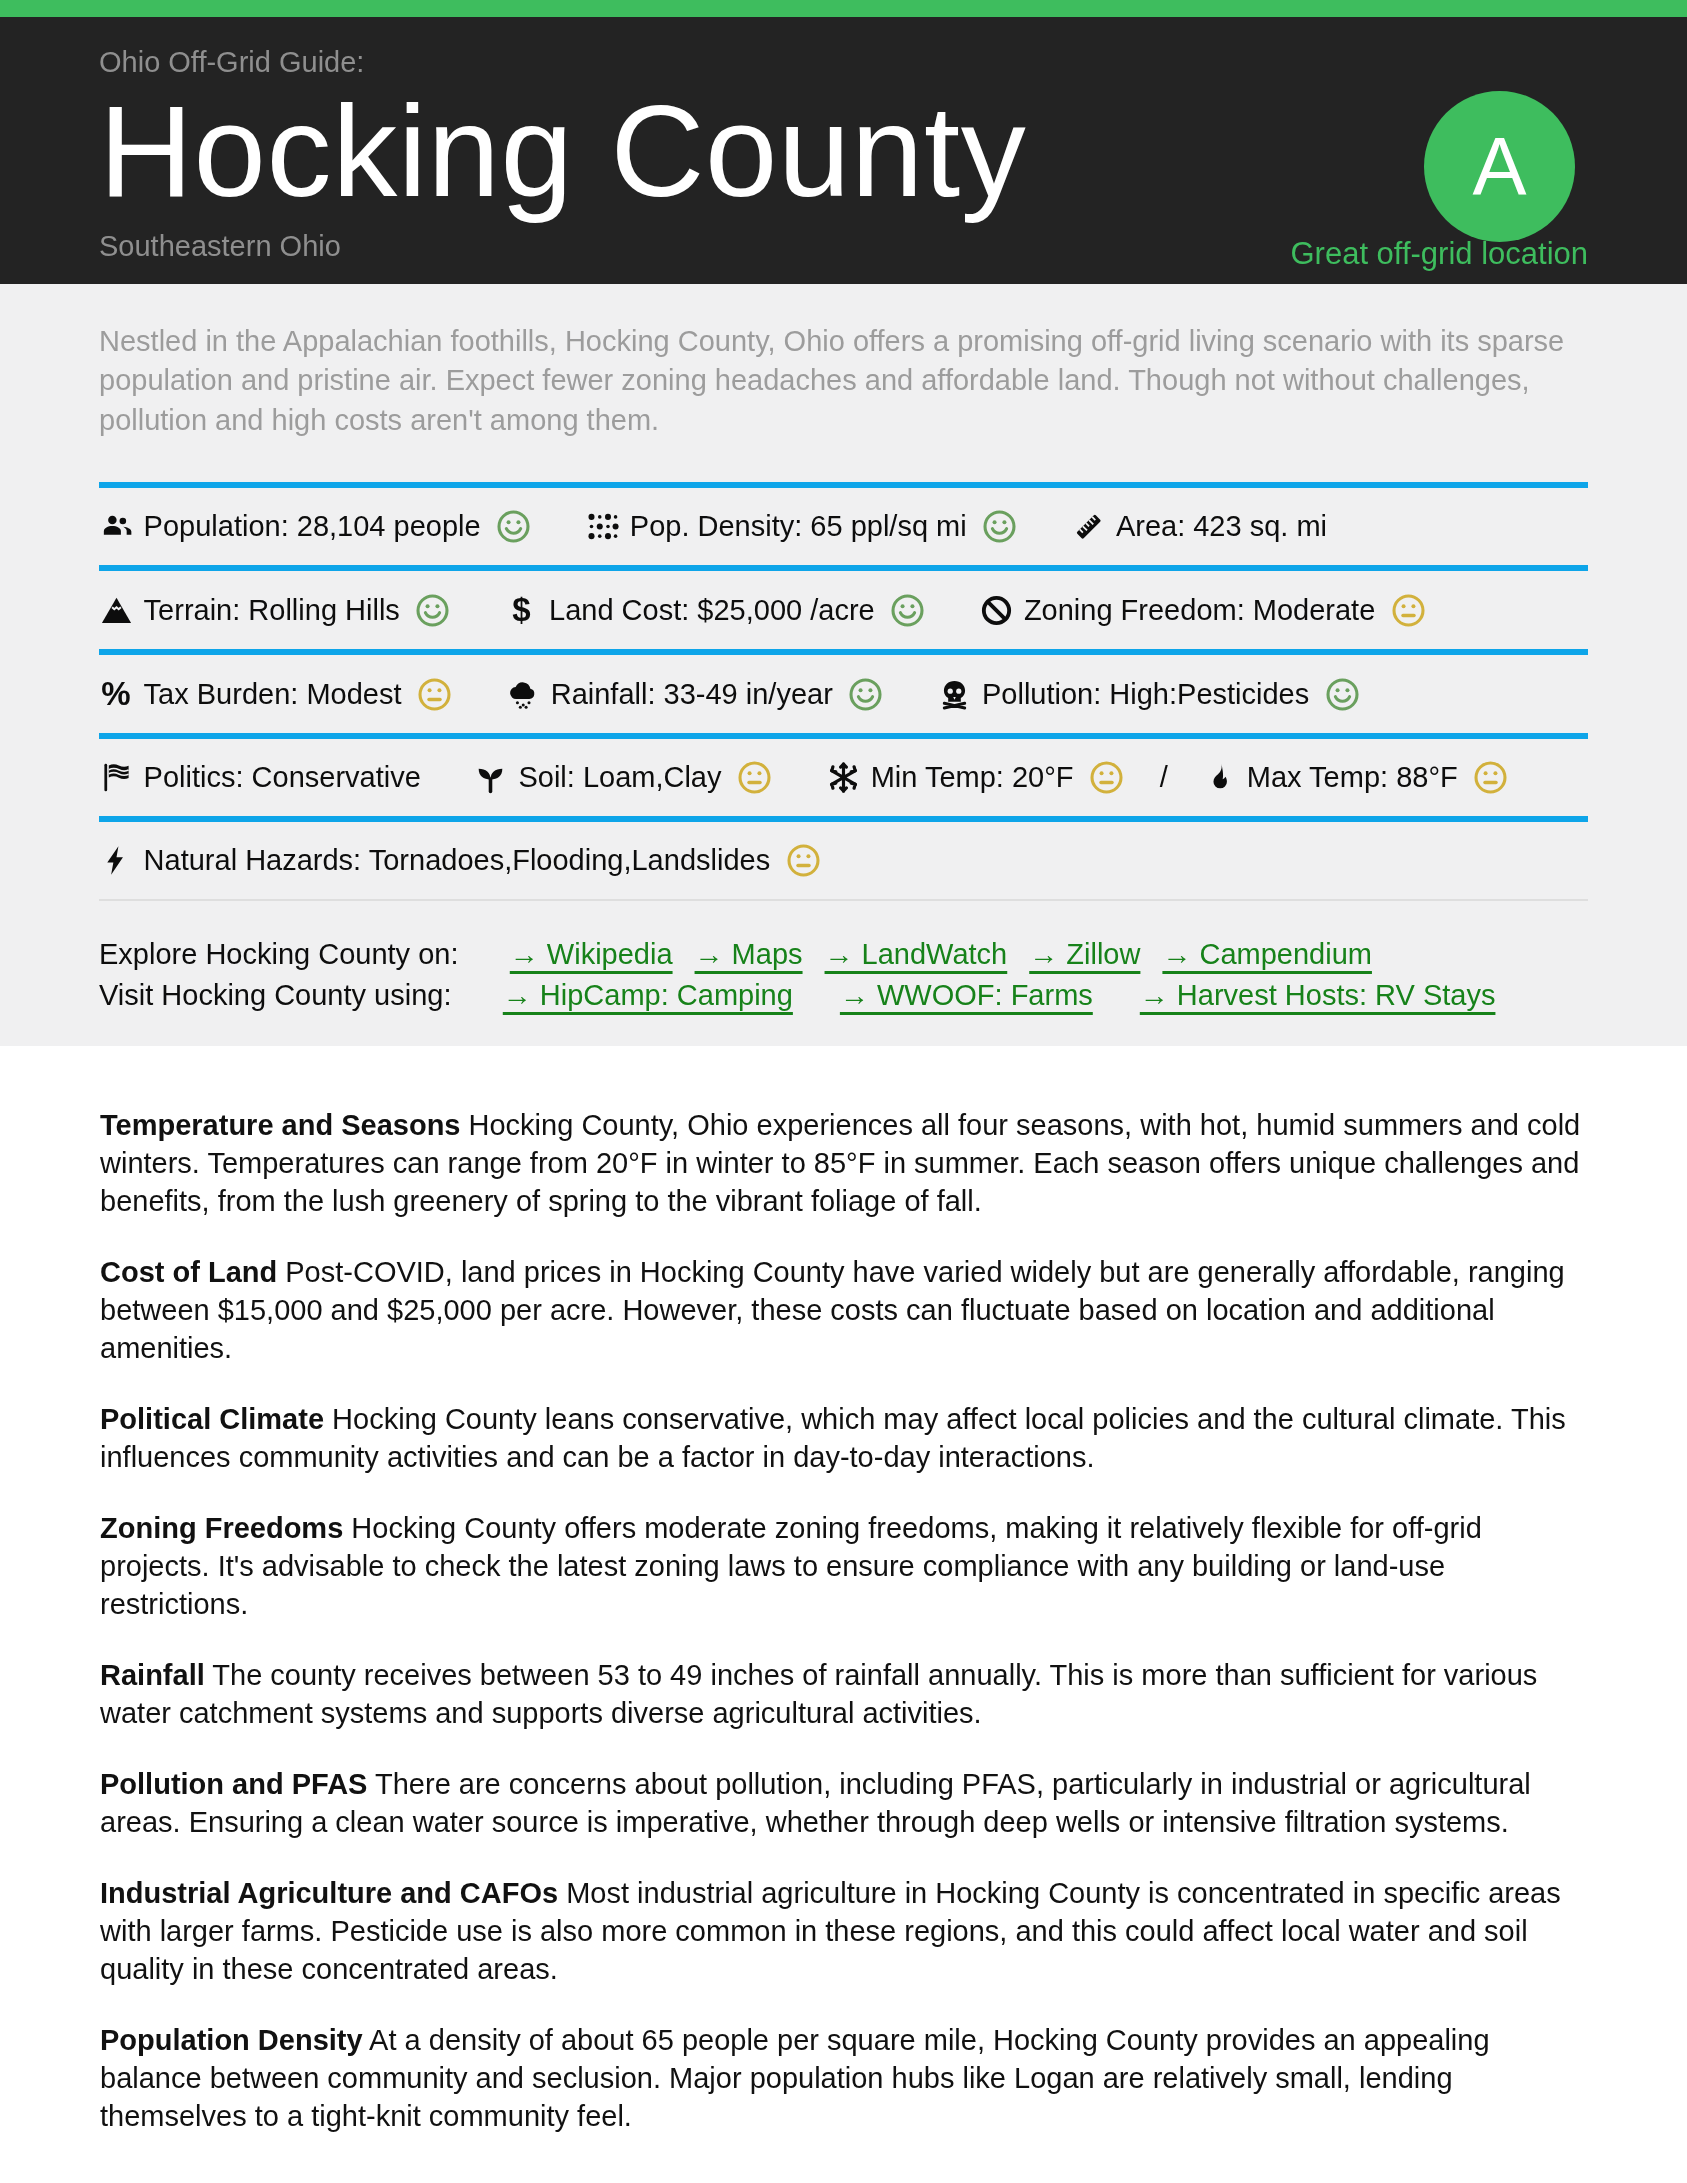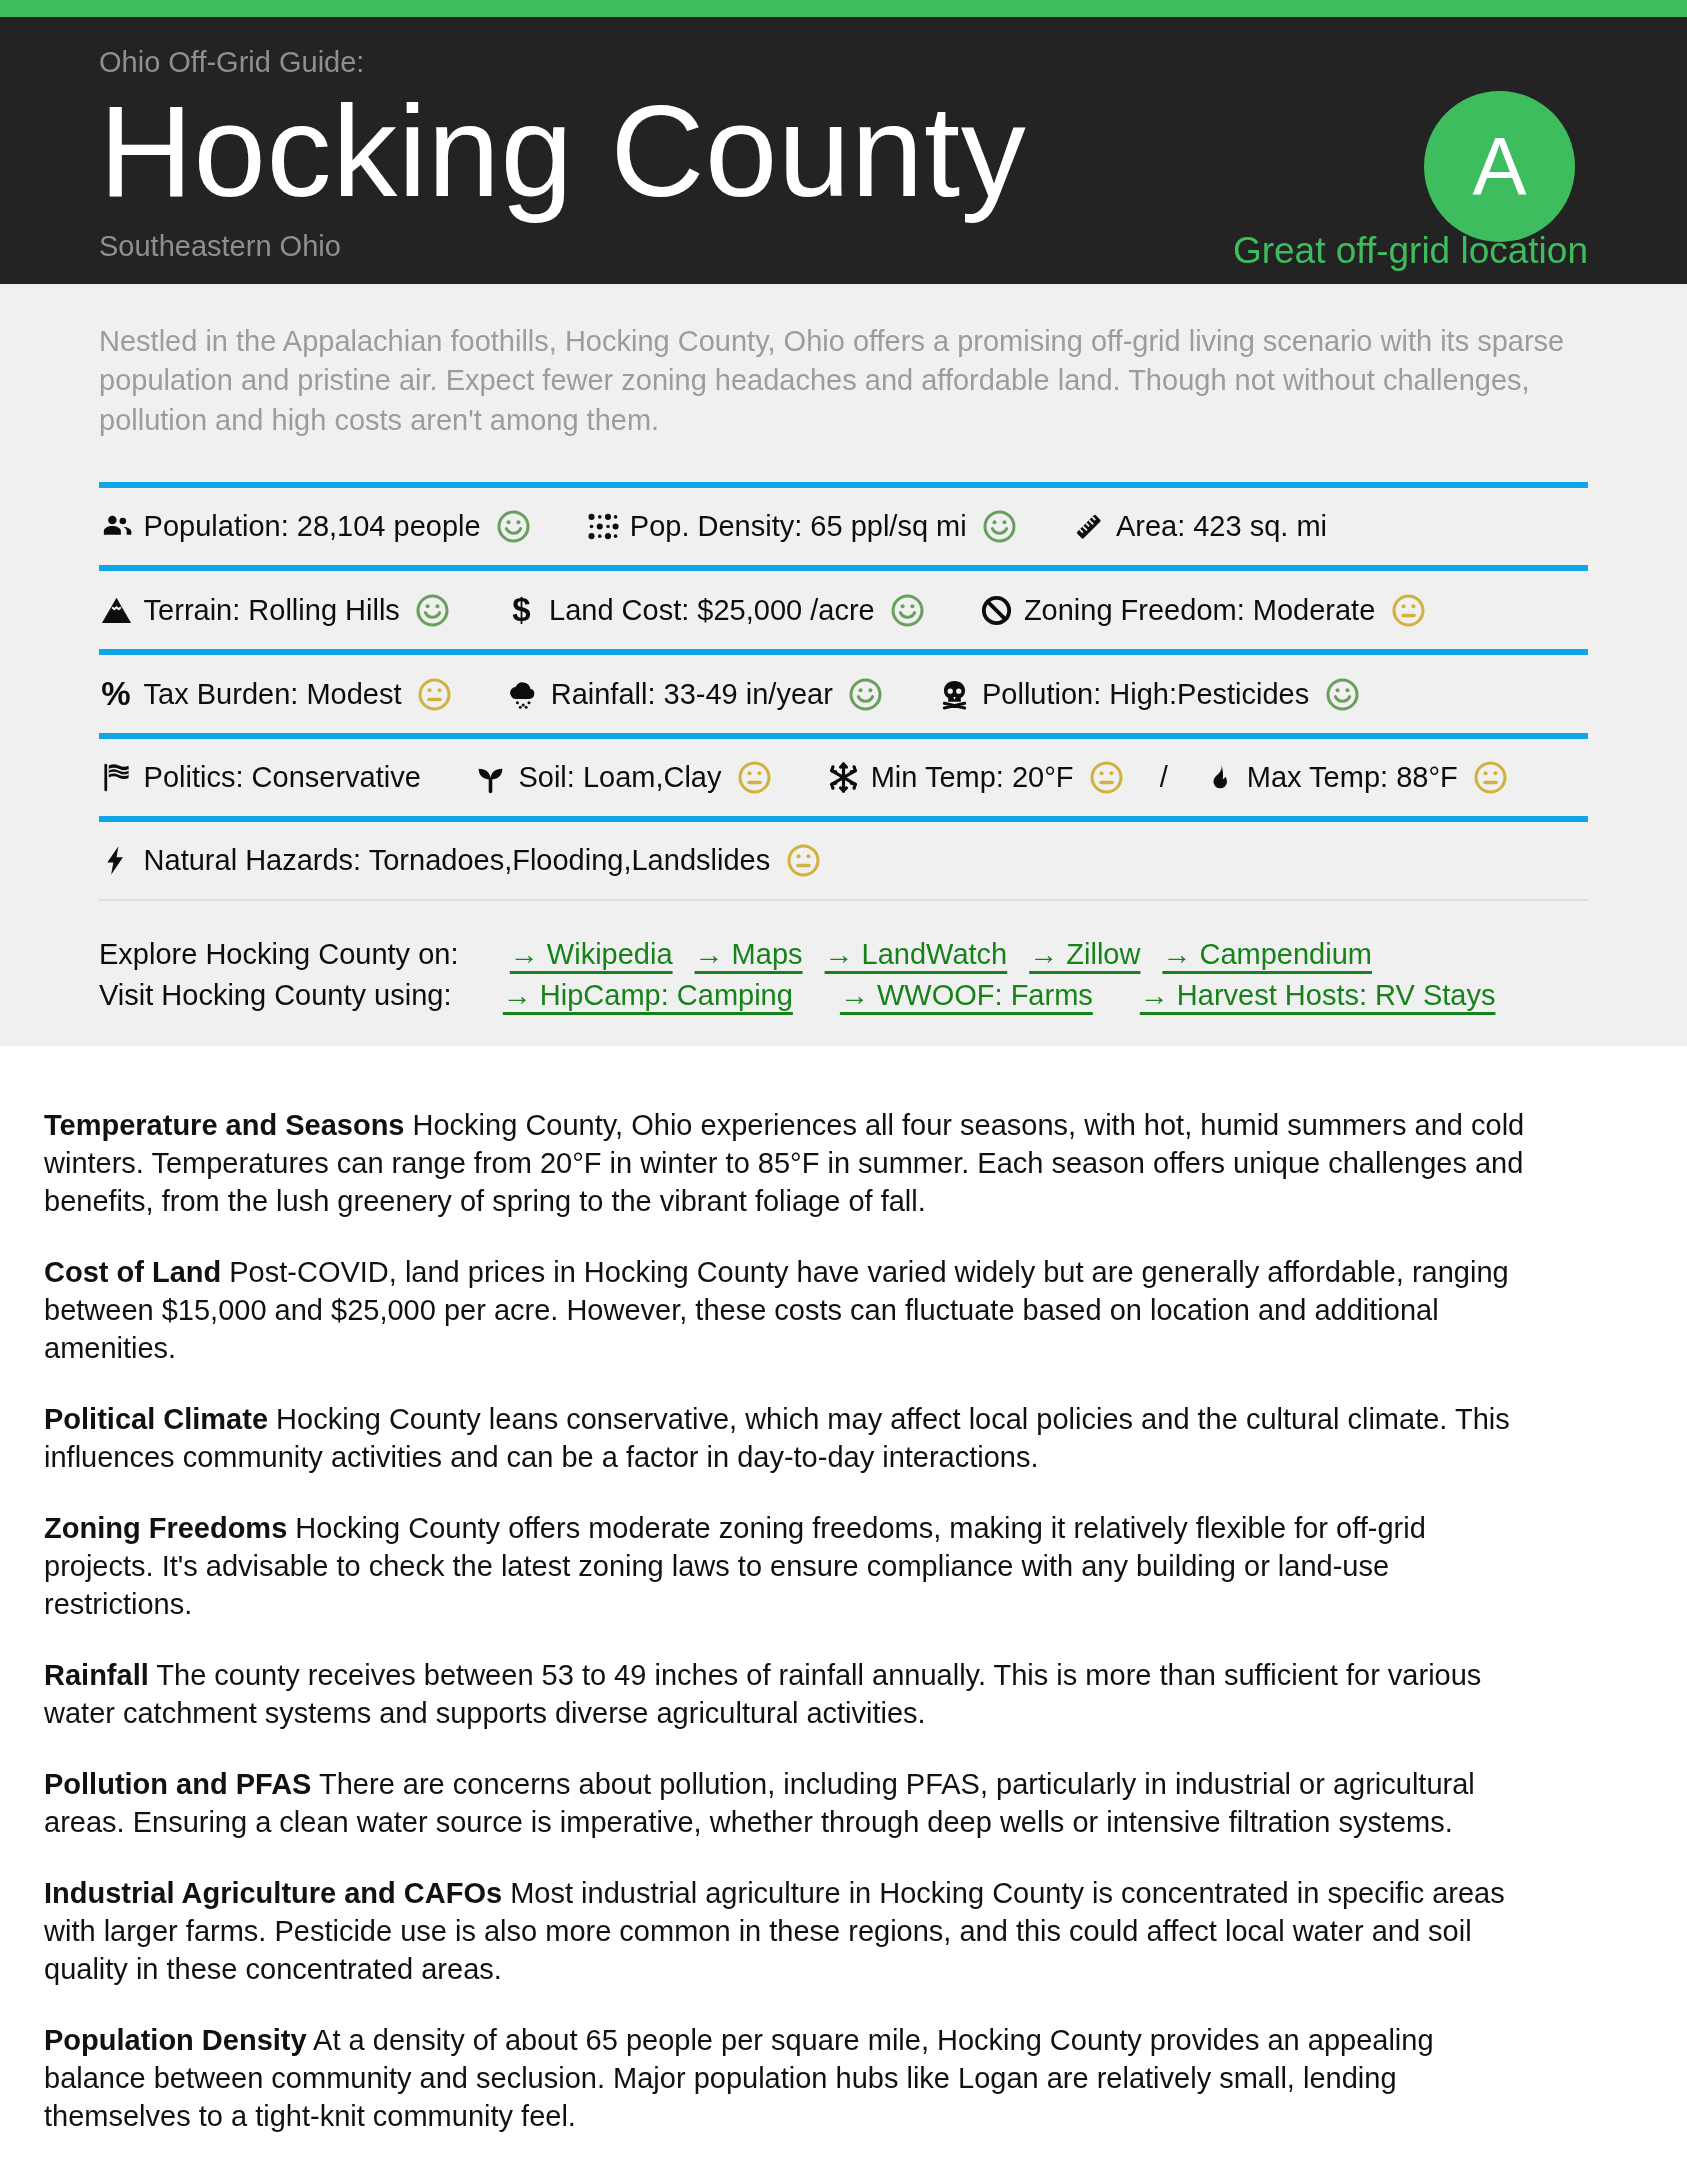--- a/index.html
+++ b/index.html
@@ -12,21 +12,21 @@
   .topbar { height:17px; background:#3ebd5e; }
   .header { background:#232323; height:267px; padding:29px 99px 12px 99px; position:relative; }
   .kicker { color:#8f8f8f; font-size:29px; }
   .title  { color:#ffffff; font-size:130px; font-weight:300; line-height:1.0; margin-top:6.6px; letter-spacing:0.7px; }
   .subtitle { color:#8f8f8f; font-size:29px; margin-top:14.6px; }
   .grade-circle {
     position:absolute; top:74px; right:112px; width:151px; height:151px; border-radius:50%;
     background:#3ebd5e; display:flex; align-items:center; justify-content:center;
   }
   .grade-letter { color:#ffffff; font-size:81px; font-weight:400; }
-  .grade-caption { position:absolute; right:99px; bottom:12px; color:#3ebd5e; font-size:37px; }
+  .grade-caption { position:absolute; right:99px; bottom:12px; color:#3ebd5e; font-size:31px; }
   
   .grayband { background:#f0f0f1; padding:38px 99px 34px 99px; }
   .intro { color:#9c9c9c; font-size:29px; line-height:1.36; max-width:1495px; }
   .stats { margin-top:42px; }
   .stat-row {
     display:flex; align-items:center; gap:53px; border-top:6px solid #0ea5e9;
     padding:20px 0; font-size:29px; color:#0d0d0d; flex-wrap:nowrap;
   }
   .stat-row:last-child { border-bottom:2px solid #dedede; }
   .stat { display:flex; align-items:center; gap:10.6px; white-space:nowrap; }
@@ -41,21 +41,21 @@
   
   .links { margin-top:37px; font-size:29px; }
   .link-line { display:flex; align-items:baseline; gap:42px; margin-top:8px; flex-wrap:nowrap; }
   .link-line:first-child { margin-top:0; }
   .link-label { color:#0d0d0d; margin-right:9.3px; }
   .link {
     color:#17821a; text-decoration:underline; text-underline-offset:6.6px;
     text-decoration-thickness:2.6px; cursor:pointer; white-space:nowrap;
   }
   
-  .body-sections { padding:61px 99px 0 44px; background:#ffffff; }
+  .body-sections { padding:61px 99px 0 100px; background:#ffffff; }
   .section-para { font-size:29px; line-height:1.31; color:#111; margin-bottom:33px; max-width:1495px; }
   .section-heading { font-weight:700; }
 </style>
 </head>
 <body>
 
 <div class="page">
 
   <div class="topbar"></div>
 

